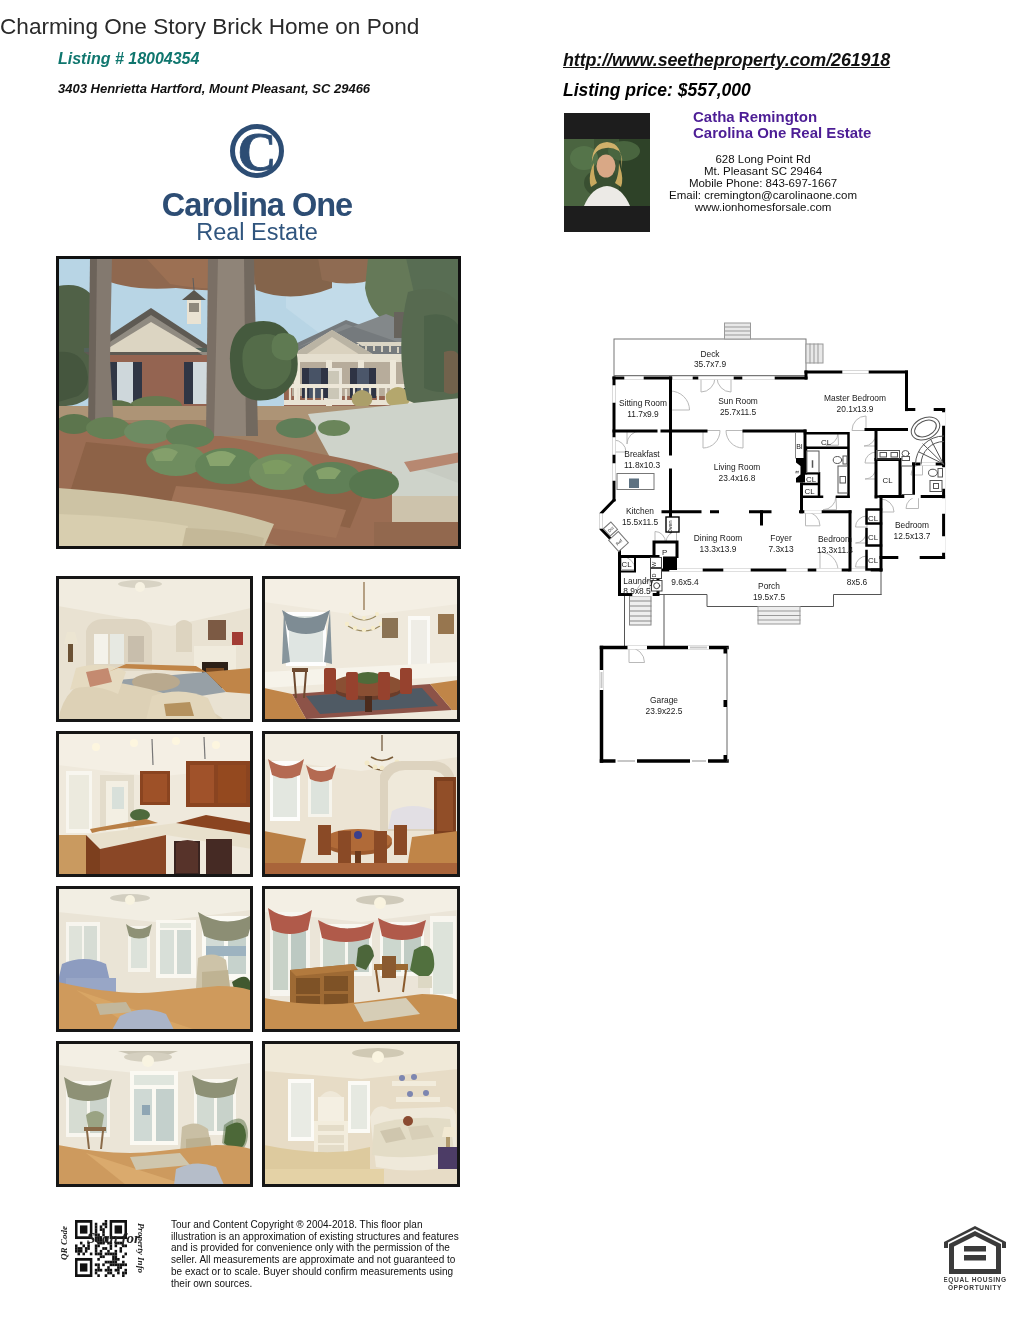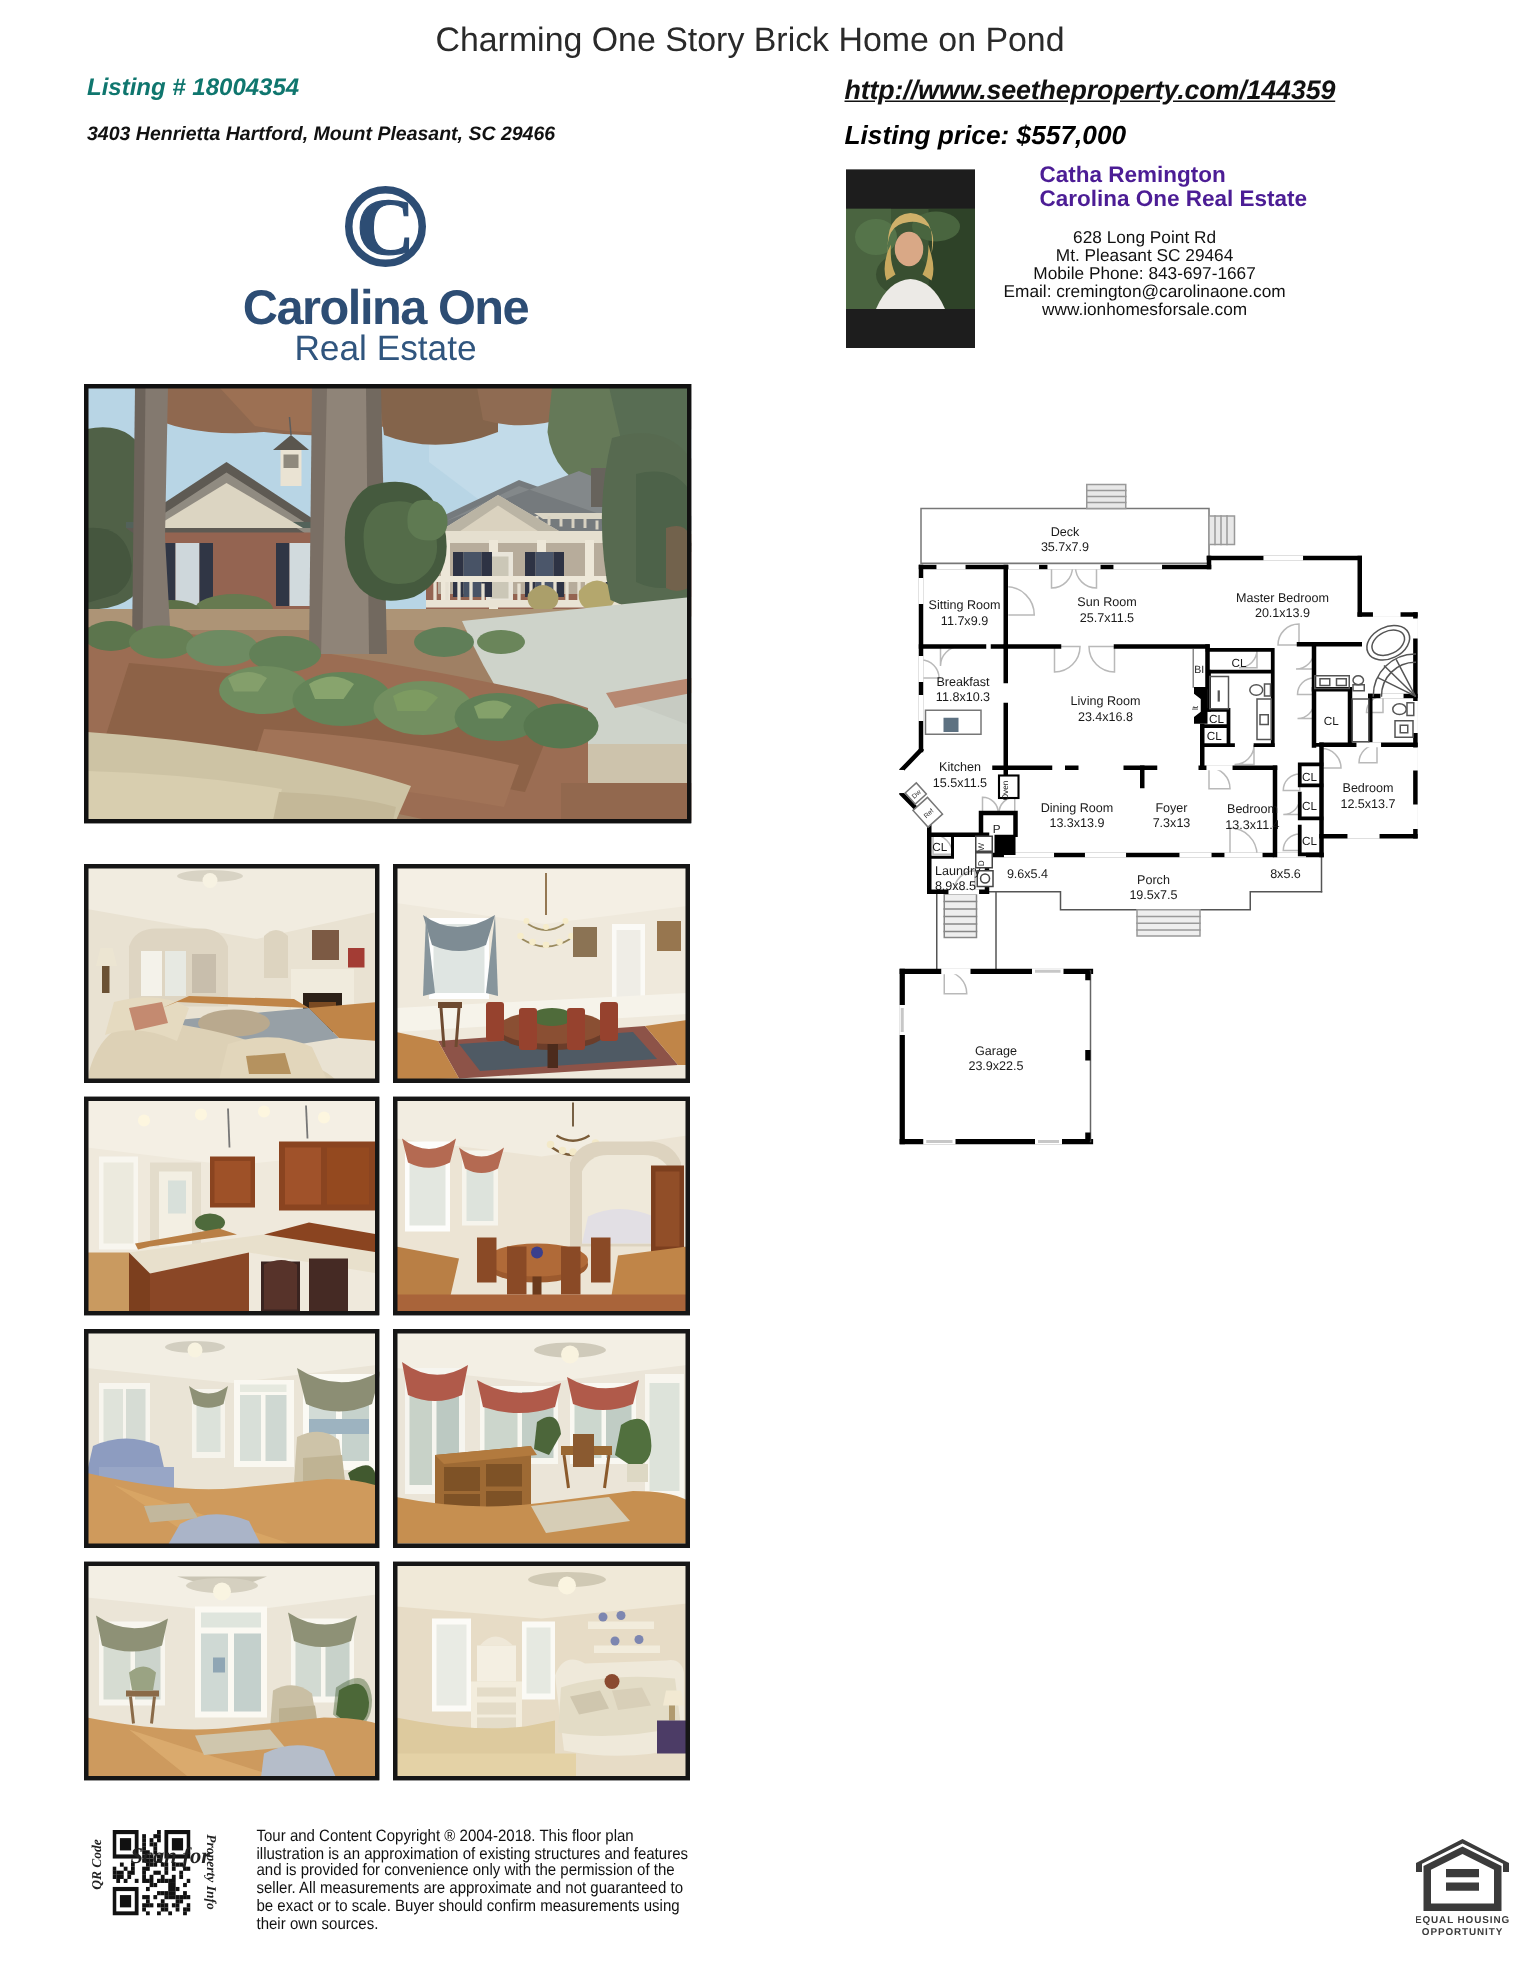--- a/index.html
+++ b/index.html
@@ -3,27 +3,27 @@
 <meta charset="utf-8">
 <style>
   html,body{margin:0;padding:0;}
   body{width:1024px;height:1325px;background:#ffffff;position:relative;
        font-family:"Liberation Sans",sans-serif;overflow:hidden;}
   .abs{position:absolute;}
 </style>
 </head>
 <body>
 
-<div class="abs" style="left:0;top:14px;width:1000px;text-align:center;font-size:22.6px;color:#2a2a2a;">Charming One Story Brick Home on Pond</div>
+<div class="abs" style="left:0;top:14px;width:1000px;text-align:left;font-size:22.6px;color:#2a2a2a;">Charming One Story Brick Home on Pond</div>
 
 <div class="abs" style="left:58px;top:50px;font-size:16px;font-weight:bold;font-style:italic;color:#0f766e;">Listing # 18004354</div>
 
 <div class="abs" style="left:58px;top:81px;font-size:13px;font-weight:bold;font-style:italic;color:#111;">3403 Henrietta Hartford, Mount Pleasant, SC 29466</div>
 
-<div class="abs" style="left:563px;top:50px;font-size:17.9px;font-weight:bold;font-style:italic;color:#111;text-decoration:underline;letter-spacing:-0.1px;">http://www.seetheproperty.com/144359</div>
+<div class="abs" style="left:563px;top:50px;font-size:17.9px;font-weight:bold;font-style:italic;color:#111;text-decoration:underline;letter-spacing:-0.1px;">http://www.seetheproperty.com/261918</div>
 
 <div class="abs" style="left:563px;top:80px;font-size:17.5px;font-weight:bold;font-style:italic;color:#000000;">Listing price: $557,000</div>
 
 <div class="abs" style="left:157px;top:112px;width:200px;height:132px;">
 <svg width="200" height="132" viewBox="0 0 200 132">
 
   <circle cx="100" cy="39" r="24.5" fill="none" stroke="#2d4d74" stroke-width="5"></circle>
   <text x="100" y="57.5" text-anchor="middle" font-family="Liberation Serif, serif" font-size="54" font-weight="bold" fill="#2d4d74" stroke="#2d4d74" stroke-width="0.8">C</text>
 
   <text x="100" y="104" text-anchor="middle" font-family="Liberation Sans, sans-serif" font-size="32.5" font-weight="bold" fill="#2d4d74" letter-spacing="-1">Carolina One</text>

